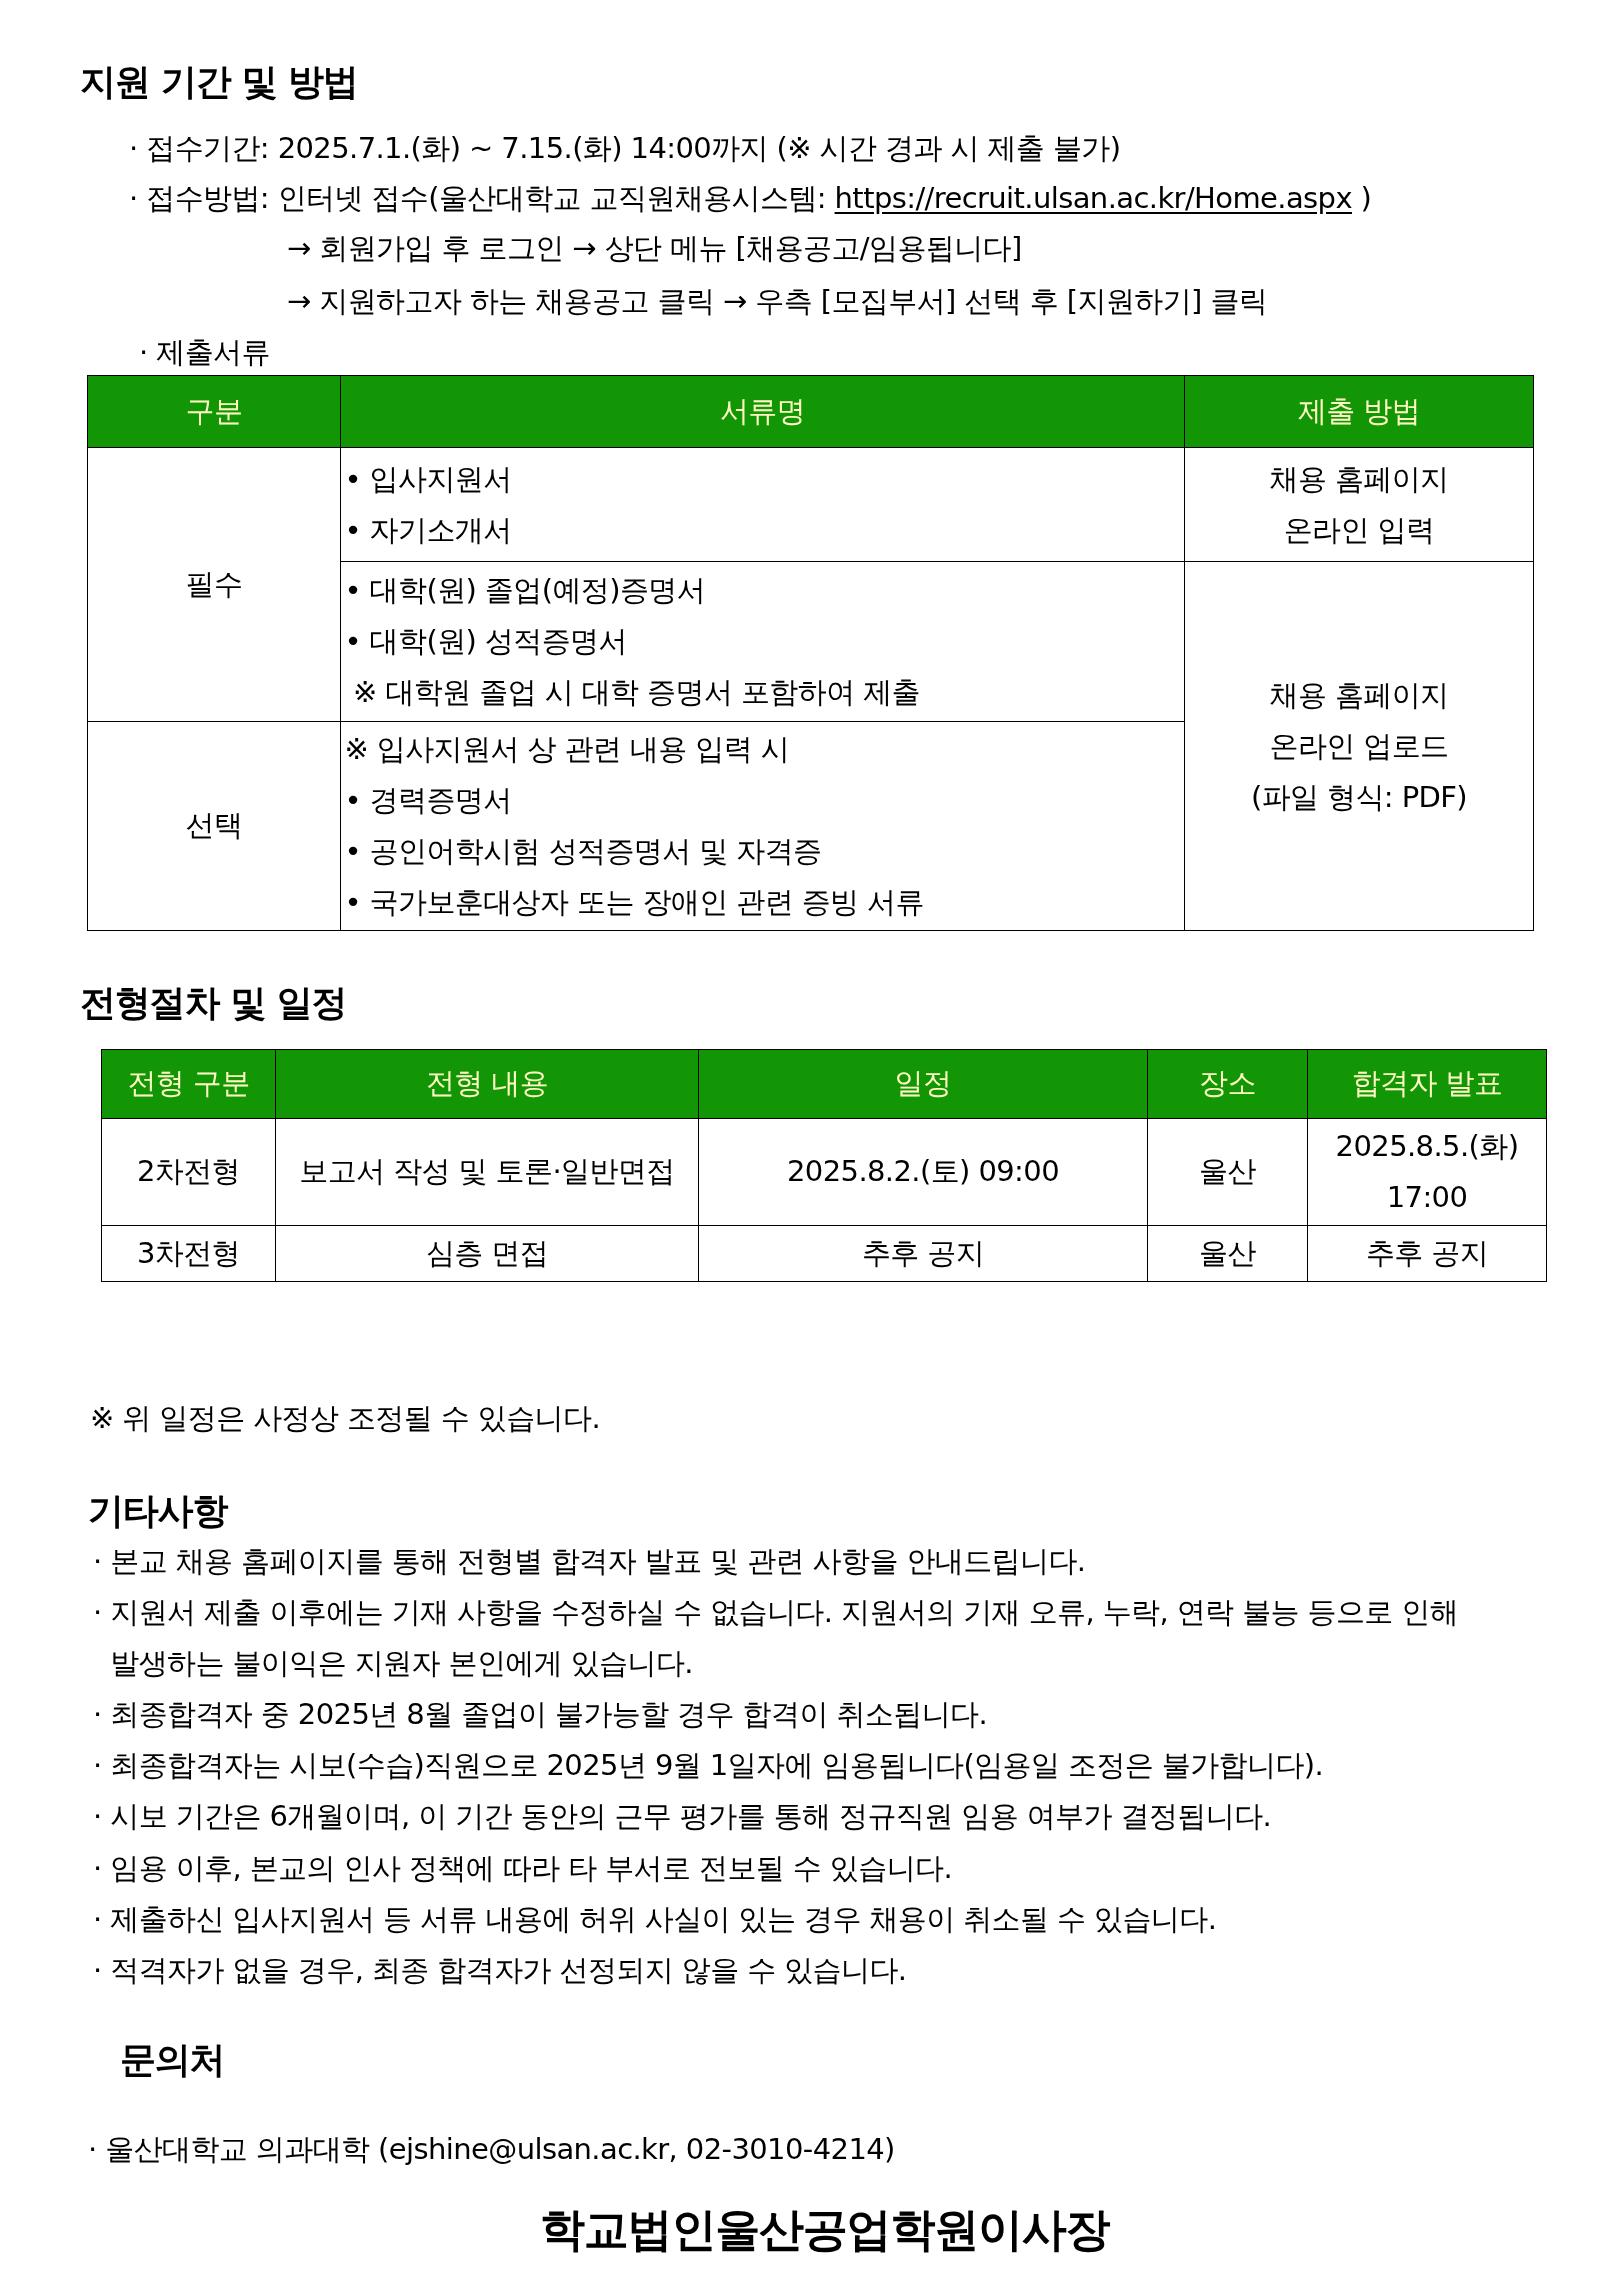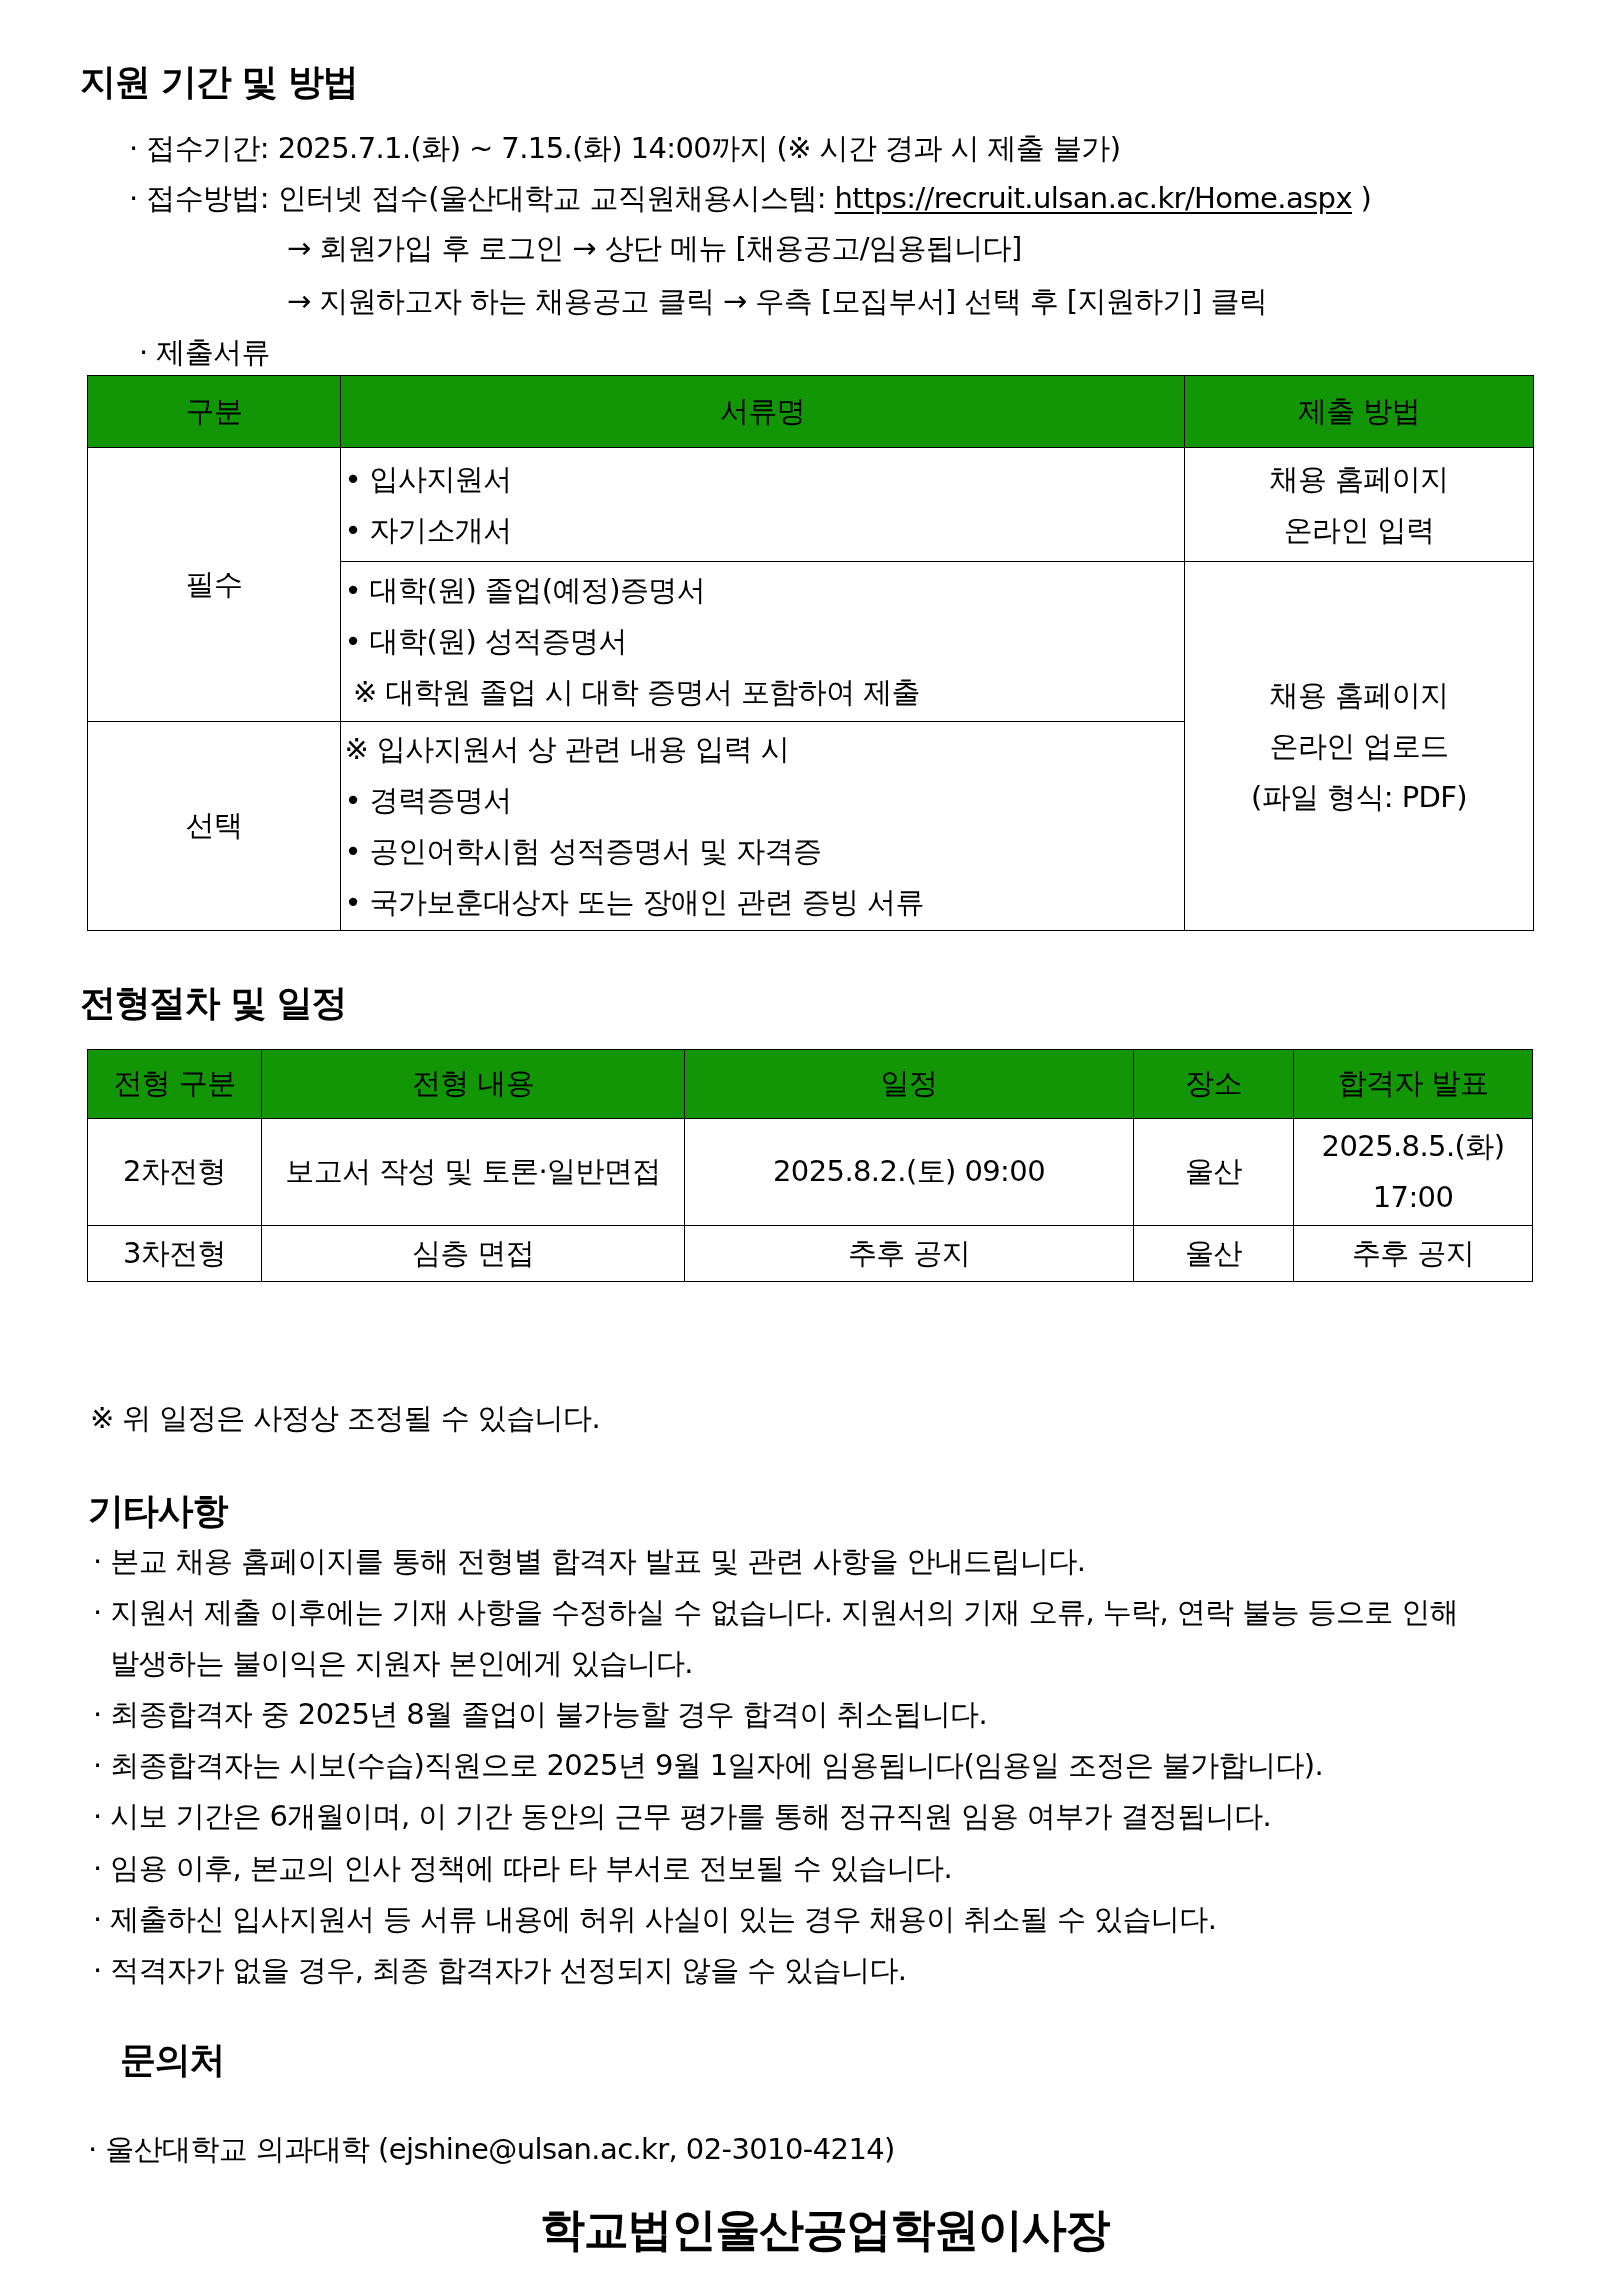--- a/index.html
+++ b/index.html
@@ -5,21 +5,21 @@
   html, body { margin:0; padding:0; background:#ffffff; }
   body { width:1619px; height:2284px; position:relative; overflow:hidden;
          font-family:"DejaVu Sans", "Liberation Sans", sans-serif; color:#000; }
   .abs { position:absolute; white-space:nowrap; }
   .h1 { font-size:36px; font-weight:bold; letter-spacing:-1.2px; }
   .txt { font-size:29px; letter-spacing:-0.6px; }
   .link { text-decoration:underline; text-underline-offset:3.5px; }
   table { position:absolute; border-collapse:collapse; table-layout:fixed; }
   td, th { border:1.7px solid #000; font-size:29px; letter-spacing:-0.6px; font-weight:normal;
            padding:0 5.8px; vertical-align:middle; }
-  th { background:#129605; color:#000000; text-align:center; }
+  th { background:#129605; color:#fef9c3; text-align:center; }
   td.c { text-align:center; }
   td.l { text-align:left; padding-left:3.5px; }
   .line { display:block; line-height:51px; }
   .sig { font-size:45px; font-weight:bold; letter-spacing:-1.2px; }
 </style>
 </head>
 <body>
 
 <div class="abs h1" style="left:80px; top:58px;">지원 기간 및 방법</div>
 <div class="abs txt" style="left:129px; top:129px;">· 접수기간: 2025.7.1.(화) ~ 7.15.(화) 14:00까지 (※ 시간 경과 시 제출 불가)</div>
@@ -72,21 +72,21 @@
       <span class="line">• 경력증명서</span>
       <span class="line">• 공인어학시험 성적증명서 및 자격증</span>
       <span class="line">• 국가보훈대상자 또는 장애인 관련 증빙 서류</span>
     </td>
   </tr>
 </tbody>
   </table>
 
 <div class="abs h1" style="left:80px; top:979px;">전형절차 및 일정</div>
 
-<table style="left:87px; top:1049px; width:1446px;">
+<table style="left:101px; top:1049px; width:1446px;">
   <colgroup>
       <col style="width:174px">
       <col style="width:423px">
       <col style="width:449px">
       <col style="width:160px">
       <col style="width:239px">
     </colgroup>
   <tbody>
       <tr style="height:69px">
     <th>전형 구분</th>

